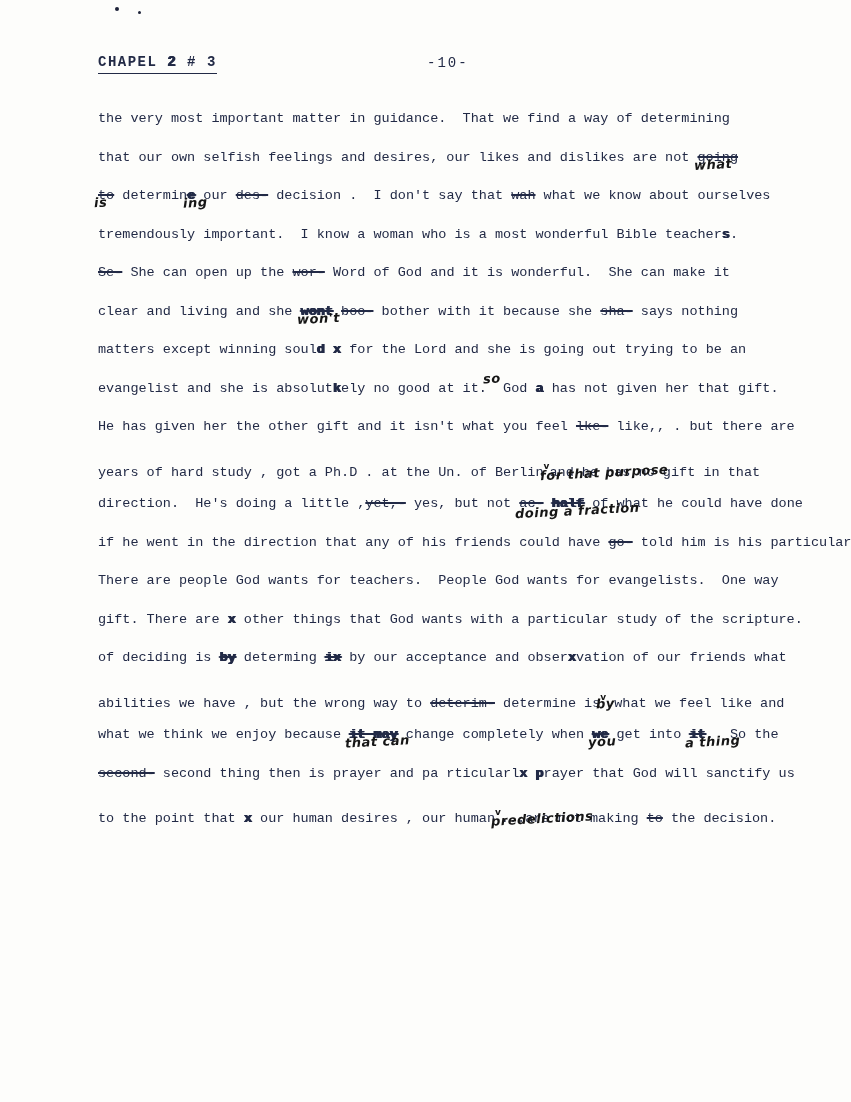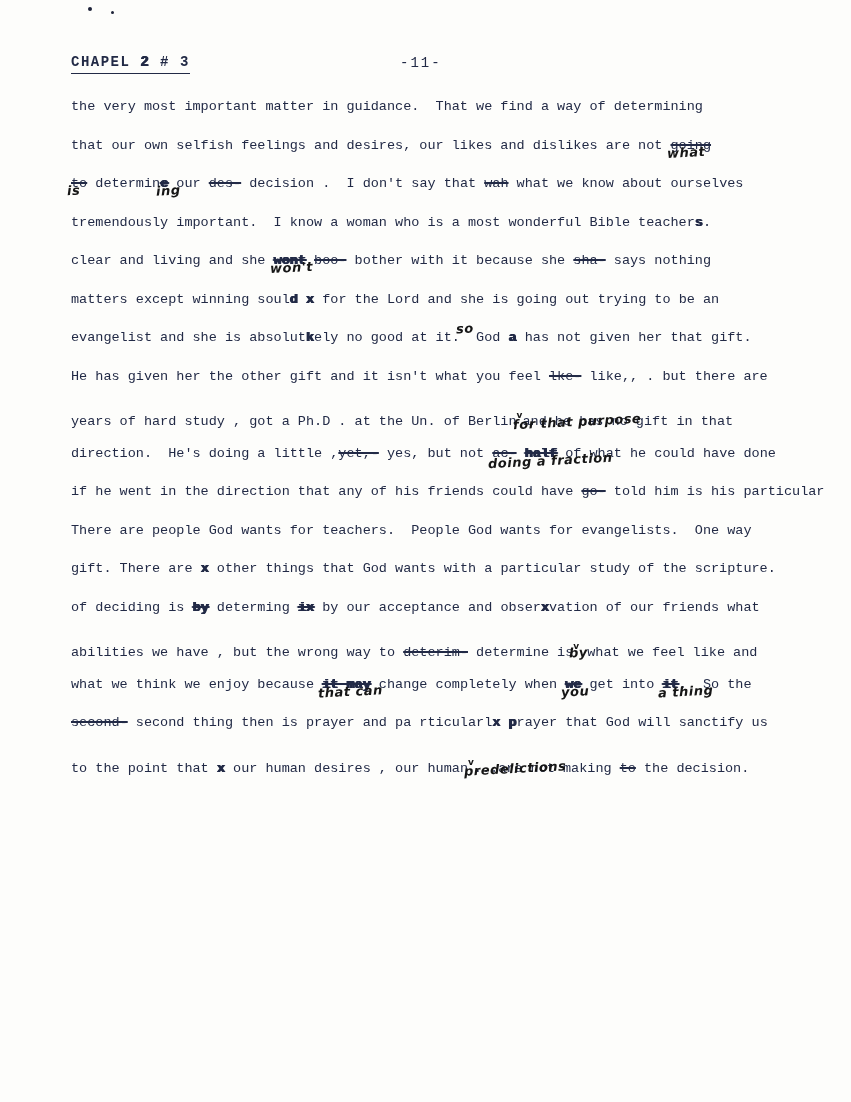--- a/index.html
+++ b/index.html
@@ -3,28 +3,28 @@
 <meta charset="utf-8">
 <style>
   html,body{margin:0;padding:0;}
   body{
     width:851px;height:1102px;
     background:#fdfdfb;
     position:relative;
     overflow:hidden;
     font-family:"Liberation Mono","DejaVu Sans Mono",monospace;
   }
-  .page{position:absolute;inset:0;background:#fdfdfb;}
+  .page{position:absolute;inset:0;background:#fdfdfb;margin-left:27px;}
   .speck{position:absolute;background:#1d2238;border-radius:50%;}
   .header{position:absolute;top:54px;left:71px;right:31px;height:26px;
     font-size:14px;color:#222a46;}
   .title{border-bottom:1.6px solid #222a46;padding-bottom:3px;letter-spacing:1.5px;
     font-weight:bold;white-space:pre;}
   .page-num{position:absolute;left:329px;top:1px;letter-spacing:2px;}
-  .doc-body{position:absolute;top:88px;left:71px;right:20px;color:#222a46;}
+  .doc-body{position:absolute;top:100px;left:71px;right:20px;color:#222a46;}
   .line{white-space:pre;font-size:13.5px;height:38.5px;line-height:38.5px;
     position:relative;}
   .struck{text-decoration:line-through;text-decoration-thickness:1.6px;}
   .blot{font-weight:bold;text-shadow:0.8px 0 0 currentColor, -0.4px 0 0 currentColor;}
   .anno{position:relative;display:inline-block;line-height:inherit;}
   .hw{
     position:absolute;left:-4px;bottom:calc(100% - 32px);
     font-family:"DejaVu Sans",sans-serif;font-style:italic;
     font-size:13px;line-height:13px;color:#161616;white-space:nowrap;
     letter-spacing:0.5px;transform:rotate(-3deg);font-weight:bold;
@@ -36,28 +36,29 @@
 </style>
 </head>
 <body>
 
 <div class="page">
   <span class="speck" style="left:88px;top:7px;width:4px;height:4px;"></span>
   <span class="speck" style="left:111px;top:11px;width:3px;height:3px;"></span>
 
   <div class="header">
     <span class="title" id="chapter-heading">CHAPEL <span class="blot">2</span> # 3</span>
-    <span class="page-num">-11-</span>
+    <span class="page-num">-10-</span>
   </div>
 
   <div class="doc-body" id="doc-body">
       <div class="line">the very most important matter in guidance.  That we find a way of determining</div>
       <div class="line">that our own selfish feelings and desires, our likes and dislikes are not <span class="anno"><span class="hw">what</span><span class="struck ">going</span></span></div>
       <div class="line"><span class="anno"><span class="hw">is</span><span class="struck ">to</span></span> determin<span class="anno"><span class="hw">ing</span><span class="struck blot">e</span></span> our <span class="struck ">des-</span> decision .  I don't say that <span class="struck ">wah</span> what we know about ourselves</div>
       <div class="line">tremendously important.  I know a woman who is a most wonderful Bible teacher<span class="blot">s</span>.</div>
+      <div class="line"><span class="struck ">Se-</span> She can open up the <span class="struck ">wor-</span> Word of God and it is wonderful.  She can make it</div>
       <div class="line">clear and living and she <span class="anno"><span class="hw">won't</span><span class="struck blot">wont</span></span> <span class="struck ">boo-</span> bother with it because she <span class="struck ">sha-</span> says nothing</div>
       <div class="line">matters except winning soul<span class="blot">d</span> <span class="blot">x</span> for the Lord and <span class="anno"><span class="hw">so</span></span>she is going out trying to be an</div>
       <div class="line">evangelist and she is absolut<span class="blot">k</span>ely no good at it.  God <span class="blot">a</span> has not given her that gift.</div>
       <div class="line">He has given her the other gift and it isn't what you feel <span class="struck ">lke-</span> like,, . but there are</div>
       <div class="line">years of hard study , got a Ph.D . at the Un. of Berlin<span class="anno"><span class="caret-mark">v</span><span class="hw">for that purpose</span></span>and he has no gift in that</div>
       <div class="line">direction.  He's doing a little ,<span class="struck ">yet,-</span> yes, but not <span class="anno"><span class="hw">doing a fraction</span><span class="struck ">ac-</span></span> <span class="struck blot">half</span> of what he could have done</div>
       <div class="line">if he went in the direction that any of his friends could have <span class="struck ">go-</span> told him is his particular</div>
       <div class="line">There are people God wants for teachers.  People God wants for evangelists.  One way</div>
       <div class="line">gift. There are <span class="blot">x</span> other things that God wants with a particular study of the scripture.</div>
       <div class="line">of deciding is <span class="struck blot">by</span> determing <span class="struck blot">ix</span> by our acceptance and obser<span class="blot">x</span>vation of our friends what</div>

